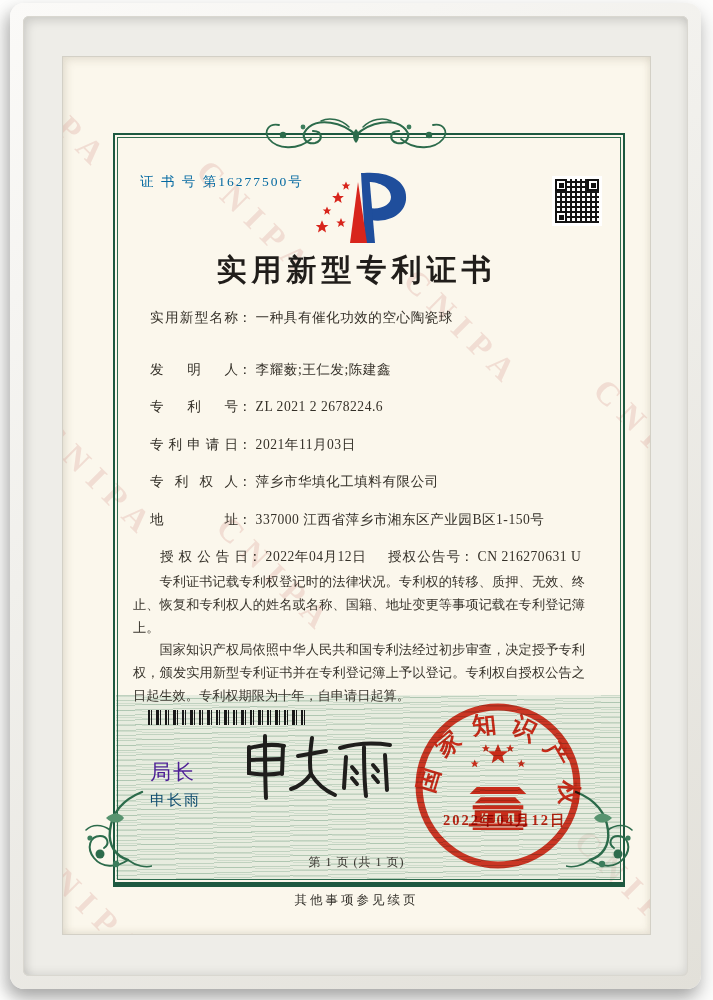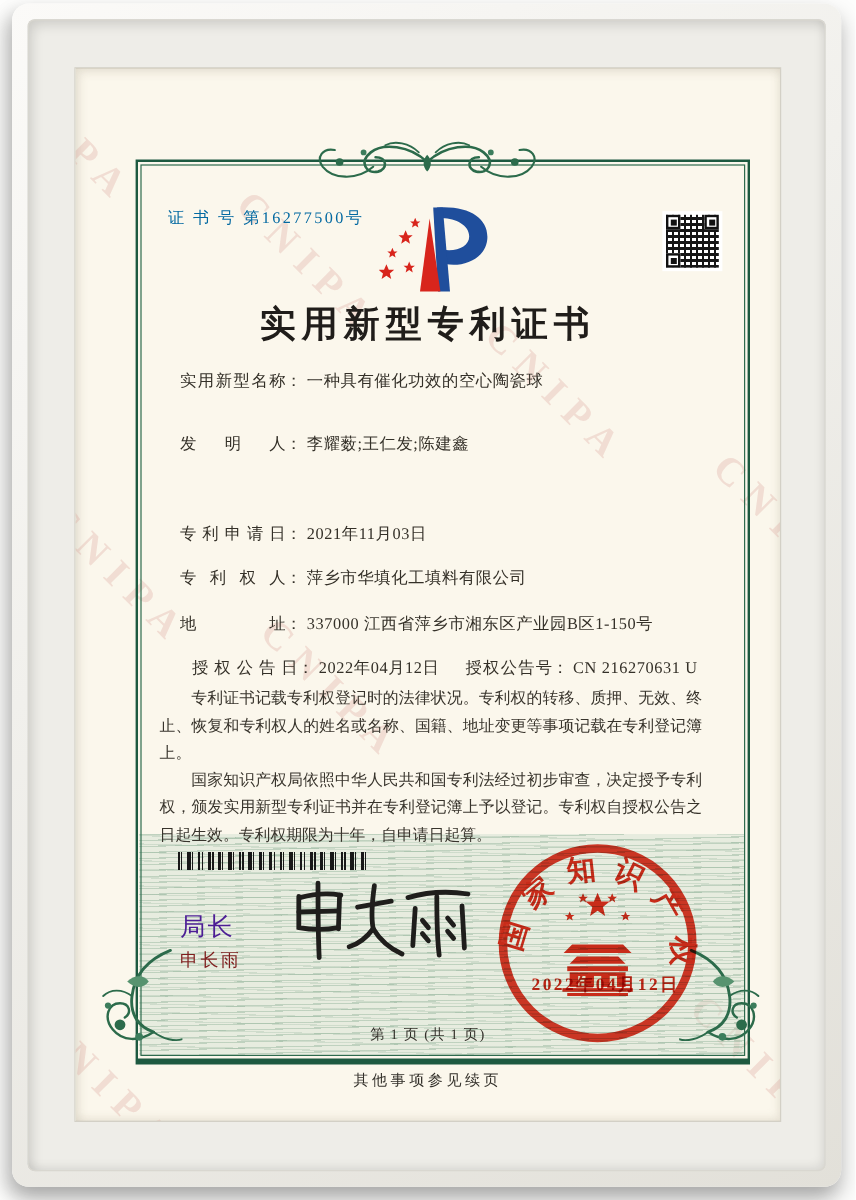--- a/index.html
+++ b/index.html
@@ -55,21 +55,21 @@
   
   .legal{position:absolute;left:133px;top:571px;width:452px;font-size:13.2px;line-height:1.73;
     color:#38342c;text-align:justify;}
   .legal p{margin:0;text-indent:2em;}
   
   .barcode{position:absolute;left:148px;top:710px;width:160px;height:15px;
     background:repeating-linear-gradient(90deg,#181818 0 2px,transparent 2px 3px,#181818 3px 4px,transparent 4px 8px,#181818 8px 11px,transparent 11px 12px,#181818 12px 13px,transparent 13px 17px);}
   .signer-title{position:absolute;left:150px;top:758px;font-family:Liberation Serif, serif;
     font-size:21px;color:#4c1d95;letter-spacing:2px;}
   .signer-name{position:absolute;left:150px;top:791px;font-family:"Liberation Sans",sans-serif;
-    font-size:15px;color:#7f1d1d;letter-spacing:2px;}
+    font-size:15px;color:#0c4a6e;letter-spacing:2px;}
   .signature{position:absolute;left:238px;top:730px;}
   .seal{position:absolute;left:412px;top:700px;mix-blend-mode:multiply;}
   .seal-date{position:absolute;left:443px;top:811px;width:170px;font-size:14.5px;font-weight:700;
     letter-spacing:2px;color:#cf2918;mix-blend-mode:multiply;}
   .page-info{position:absolute;left:0;top:854px;width:713px;text-align:center;font-size:12px;color:#33302a;letter-spacing:1px;}
   .footer-note{position:absolute;left:0;top:892px;width:713px;text-align:center;font-size:12.5px;
     color:#33302a;letter-spacing:3px;}
   .green-stroke{stroke:#2c6b4b;fill:none;stroke-linecap:round;}
 </style>
 </head>
@@ -156,20 +156,23 @@
     </div>
   </div>
 
   <div class="title">实用新型专利证书</div>
 
   <div class="field-row fr0">
     <span class="flabel">实用新型名称</span><span class="fcolon">：</span><span class="fvalue">一种具有催化功效的空心陶瓷球</span>
   </div>
   <div class="field-row fr1">
     <span class="flabel">发明人</span><span class="fcolon">：</span><span class="fvalue">李耀薮;王仁发;陈建鑫</span>
+  </div>
+  <div class="field-row fr2">
+    <span class="flabel">专利号</span><span class="fcolon">：</span><span class="fvalue">ZL 2021 2 2678224.6</span>
   </div>
   <div class="field-row fr3">
     <span class="flabel">专利申请日</span><span class="fcolon">：</span><span class="fvalue">2021年11月03日</span>
   </div>
   <div class="field-row fr4">
     <span class="flabel">专利权人</span><span class="fcolon">：</span><span class="fvalue">萍乡市华填化工填料有限公司</span>
   </div>
   <div class="field-row fr5">
     <span class="flabel">地址</span><span class="fcolon">：</span><span class="fvalue">337000 江西省萍乡市湘东区产业园B区1-150号</span>
   </div>

